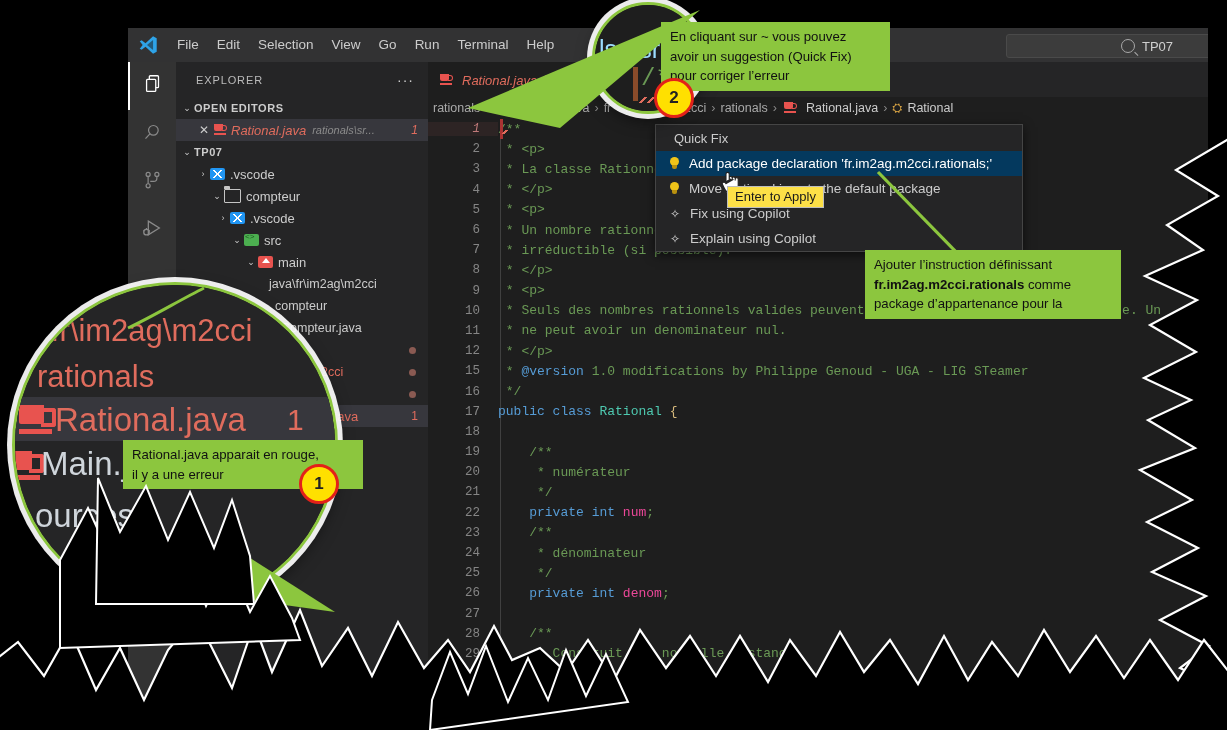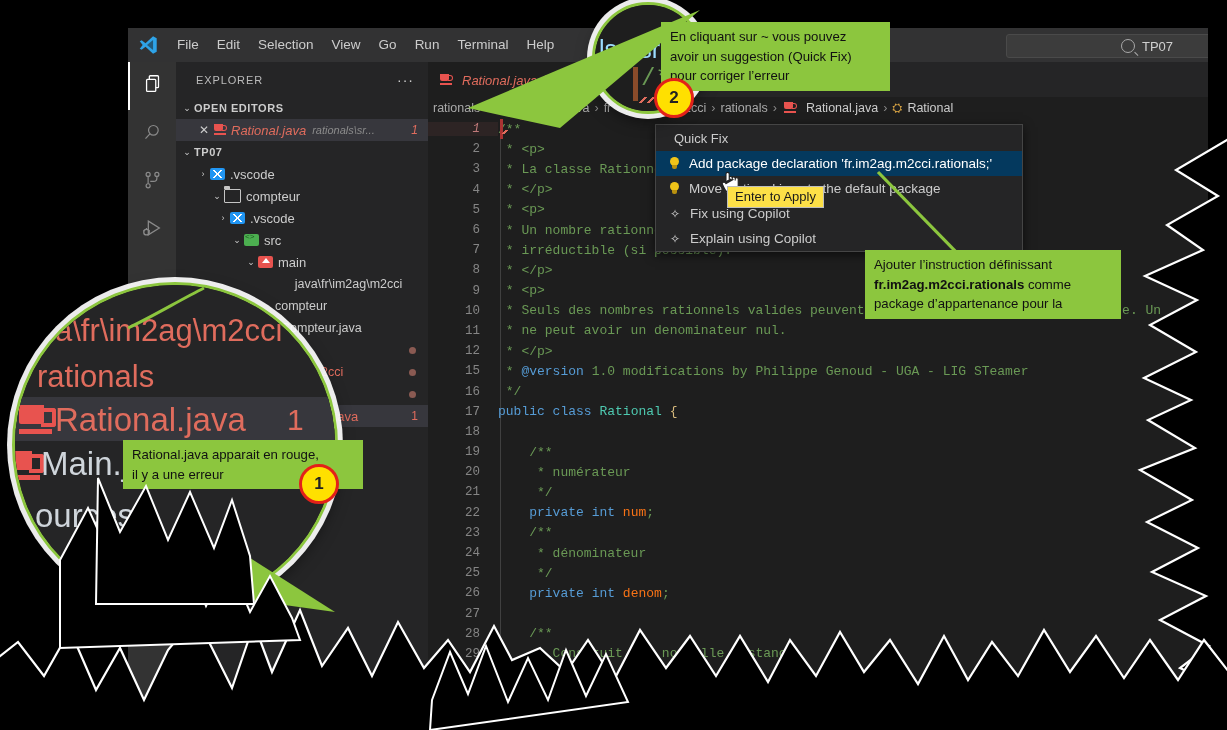--- a/index.html
+++ b/index.html
@@ -74,21 +74,21 @@
   .breadcrumbs{height:22px;background:#1e1e1e;display:flex;align-items:center;padding-left:5px;
                font-size:12.5px;color:#a9a9a9;gap:5px;white-space:nowrap;}
   .bc-sep{color:#8a8a8a;}
   .bc-cls{color:#d6a243;}
 
   .codearea{position:relative;height:591px;overflow:hidden;font-family:"Liberation Mono",monospace;font-size:13px;}
   .cline{height:20.2px;display:flex;align-items:center;white-space:pre;}
   .lnum{width:52px;text-align:right;padding-right:18px;color:#858585;font-size:12.5px;flex:none;}
   .lnum.err{color:#c07a7a;font-style:italic;background:#2d2424;}
   .ctext{color:#6a9955;position:relative;}
-  .g{color:#6a9955;} .kw{color:#569cd6;} .cls{color:#4ec9b0;} .brc{color:#d7ba7d;} .var{color:#f97316;} .tagjd{color:#569cd6;}
+  .g{color:#6a9955;} .kw{color:#569cd6;} .cls{color:#4ec9b0;} .brc{color:#d7ba7d;} .var{color:#ec4899;} .tagjd{color:#569cd6;}
   .guide{position:absolute;left:72px;top:0;width:1px;height:591px;background:#404040;}
   .errsquiggle{position:absolute;left:73px;top:11px;width:8px;height:4px;
      background:linear-gradient(135deg,transparent 40%,#e06c5d 40%,#e06c5d 60%,transparent 60%);}
   .errmark{position:absolute;left:72px;top:0px;width:3px;height:20px;background:#a33;}
 
   
   .qfmenu{position:absolute;left:655px;top:124px;width:366px;background:#252526;
           border:1px solid #454545;box-shadow:0 3px 10px rgba(0,0,0,.6);z-index:40;}
   .qfhead{height:26px;display:flex;align-items:center;padding-left:18px;color:#cccccc;font-size:13px;}
   .qfitem{height:25px;display:flex;align-items:center;padding-left:12px;gap:8px;
@@ -235,21 +235,21 @@
       <div class="srow" style="padding-left:54px;">
         <span class="chev">⌄</span>
         <span class="folderic fi-src"></span>
         <span>src</span>
       </div>
       <div class="srow" style="padding-left:68px;">
         <span class="chev">⌄</span>
         <span class="folderic fi-main"></span>
         <span>main</span>
       </div>
-      <div class="srow" style="padding-left:93px;font-size:12.5px;justify-content:center;">
+      <div class="srow" style="padding-left:93px;font-size:12.5px;">
         <span>java\fr\im2ag\m2cci</span>
       </div>
       <div class="srow" style="padding-left:99px;font-size:12.5px;">
         <span>compteur</span>
       </div>
       <div class="srow" style="padding-left:105px;font-size:12.5px;">
         <span>Compteur.java</span>
       </div>
       <div class="srow" style="padding-left:99px;font-size:12.5px;">
         <span>java</span>
@@ -400,21 +400,21 @@
 
     <line x1="962" y1="258" x2="878" y2="172" stroke="#8cc63e" stroke-width="3.2"></line>
 
     <polygon points="247,556 335,612 220,596" fill="#8cc63e"></polygon>
 
     <path d="M128,328 C150,318 180,300 204,288" stroke="#8cc63e" stroke-width="3" fill="none"></path>
   </svg>
 
   <div class="lens lensbig">
     <div class="lensinner" style="left:0;top:0;width:320px;height:320px;background:#252526;">
-      <div class="lz-row" style="left:40px;top:28px;font-size:31px;color:#e06c5d;">a\fr\im2ag\m2cci</div>
+      <div class="lz-row" style="left:10px;top:28px;font-size:31px;color:#e06c5d;">a\fr\im2ag\m2cci</div>
       <div class="lz-row" style="left:22px;top:74px;font-size:31px;color:#e06c5d;">rationals</div>
 
       <div style="position:absolute;left:-16px;top:112px;width:336px;height:44px;background:#37373d;"></div>
       <div class="javaicon" style="position:absolute;left:2px;top:120px;width:36px;height:30px;">
         <i class="cup" style="width:25px;height:19px;"></i>
           <i class="hdl" style="left:22px;top:3px;width:11px;height:11px;border-width:4px;"></i>
           <i class="base" style="top:24px;width:33px;height:5px;"></i>
       </div>
       <div class="lz-row" style="left:40px;top:116px;font-size:33px;color:#e06c5d;">Rational.java</div>
       <div class="lz-row" style="left:272px;top:118px;font-size:30px;color:#e06c5d;">1</div>

